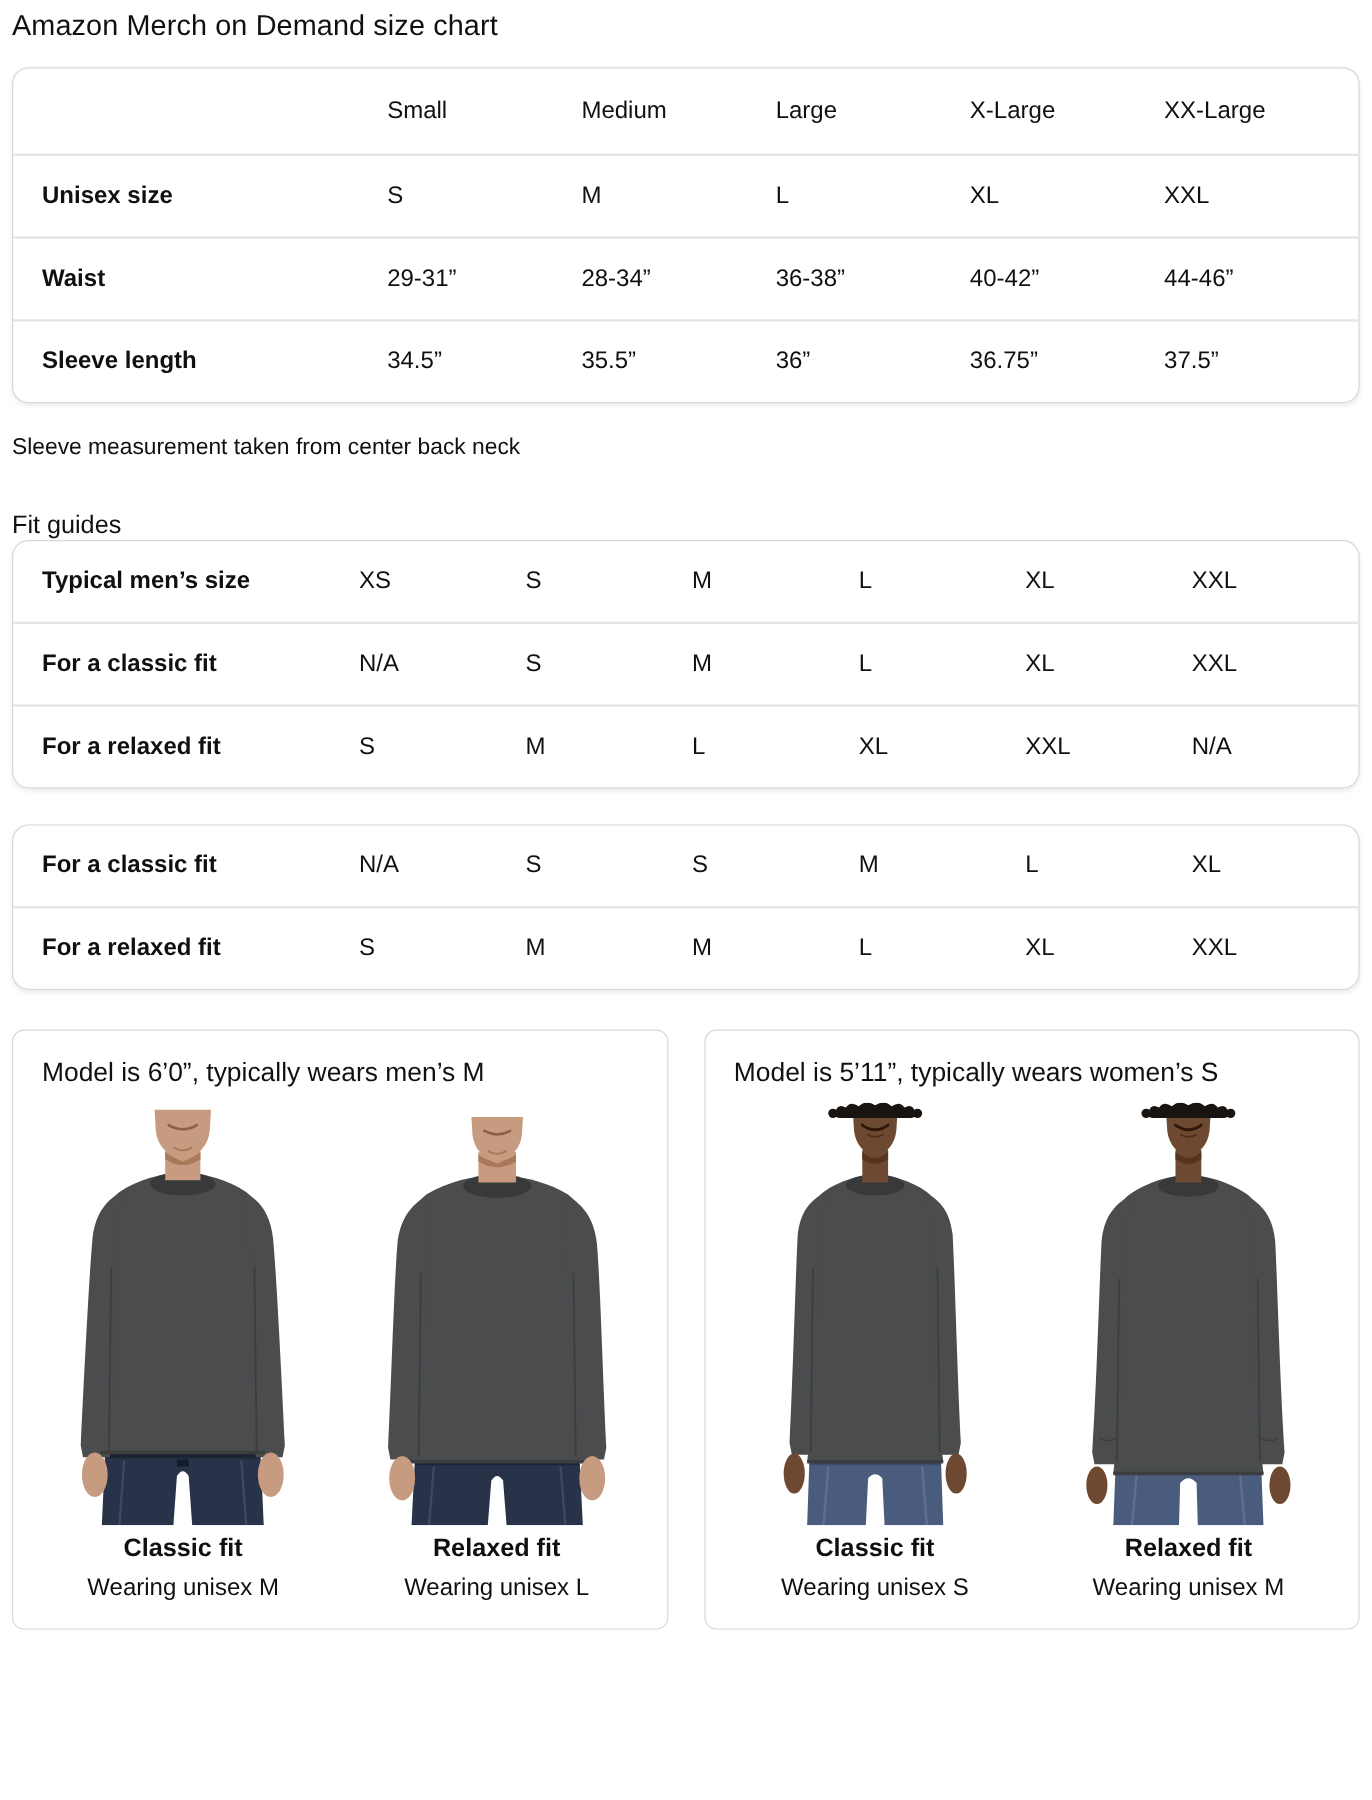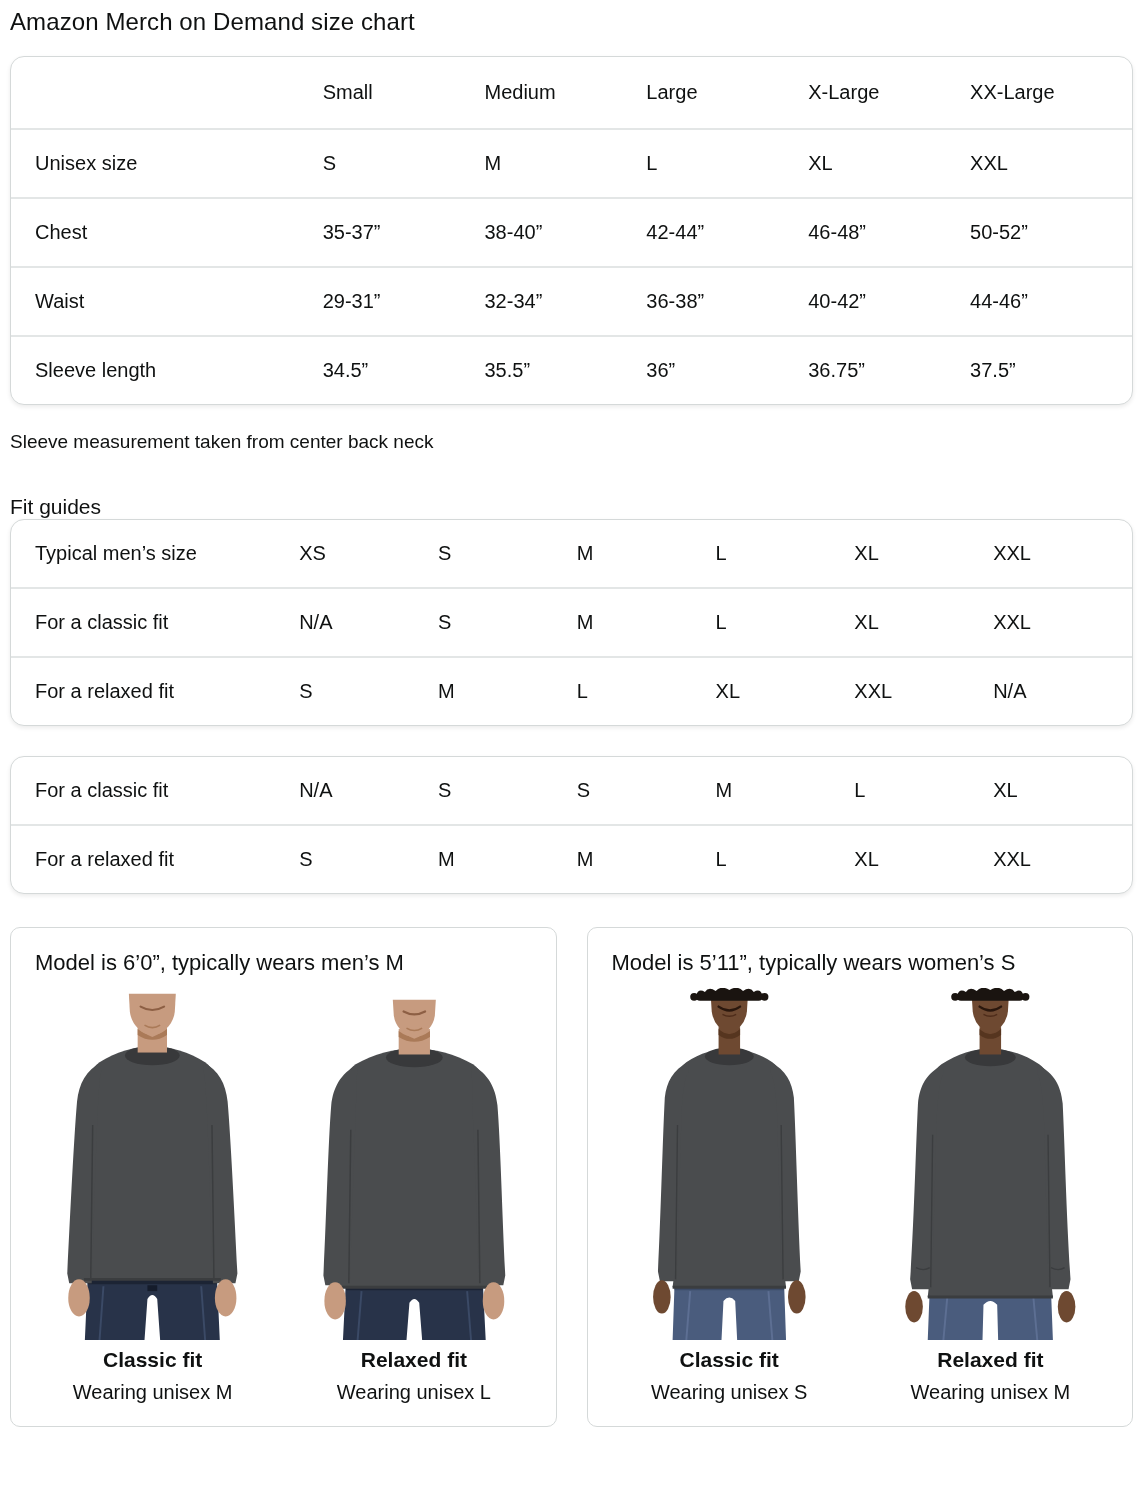--- a/index.html
+++ b/index.html
@@ -22,21 +22,21 @@
   .tblwrap{
     border:1px solid var(--border);border-radius:14px;
     box-shadow:0 2px 4px rgba(15,17,17,.08);
     background:#fff;
   }
   .mt-size{margin-top:20px}
   .mt-fit2{margin-top:30px}
   table{width:100%;border-collapse:separate;border-spacing:0;font-size:20px;color:var(--text)}
   td{padding:22px 6px 22px 0;border-top:2px solid var(--divider);vertical-align:middle;text-align:left}
   tr:first-child td{border-top:none}
-  td.lbl{font-weight:400;padding-left:24px}
+  td.lbl{font-weight:700;padding-left:24px}
   .size-tbl .c-lbl{width:27.8%}
   .size-tbl .c-val5{width:14.44%}
   .fit-tbl .c-lbl{width:25.7%}
   .fit-tbl .c-val6{width:12.38%}
   .size-tbl tr.hdr td{padding-top:24px;padding-bottom:24px}
   .footnote{font-size:19px;margin:26px 0 0 0}
   .section-heading{font-size:21px;font-weight:400;margin:42px 0 0 0}
   .fitwrap1{}
   .cards{display:flex;gap:30px;margin-top:33px}
   .card{
@@ -76,31 +76,23 @@
       </tr>
       <tr>
         <td class="lbl">Unisex size</td>
         <td>S</td>
         <td>M</td>
         <td>L</td>
         <td>XL</td>
         <td>XXL</td>
       </tr>
       <tr>
-        <td class="lbl">Chest</td>
-        <td>35-37”</td>
-        <td>38-40”</td>
-        <td>42-44”</td>
-        <td>46-48”</td>
-        <td>50-52”</td>
-      </tr>
-      <tr>
         <td class="lbl">Waist</td>
         <td>29-31”</td>
-        <td>32-34”</td>
+        <td>28-34”</td>
         <td>36-38”</td>
         <td>40-42”</td>
         <td>44-46”</td>
       </tr>
       <tr>
         <td class="lbl">Sleeve length</td>
         <td>34.5”</td>
         <td>35.5”</td>
         <td>36”</td>
         <td>36.75”</td>

